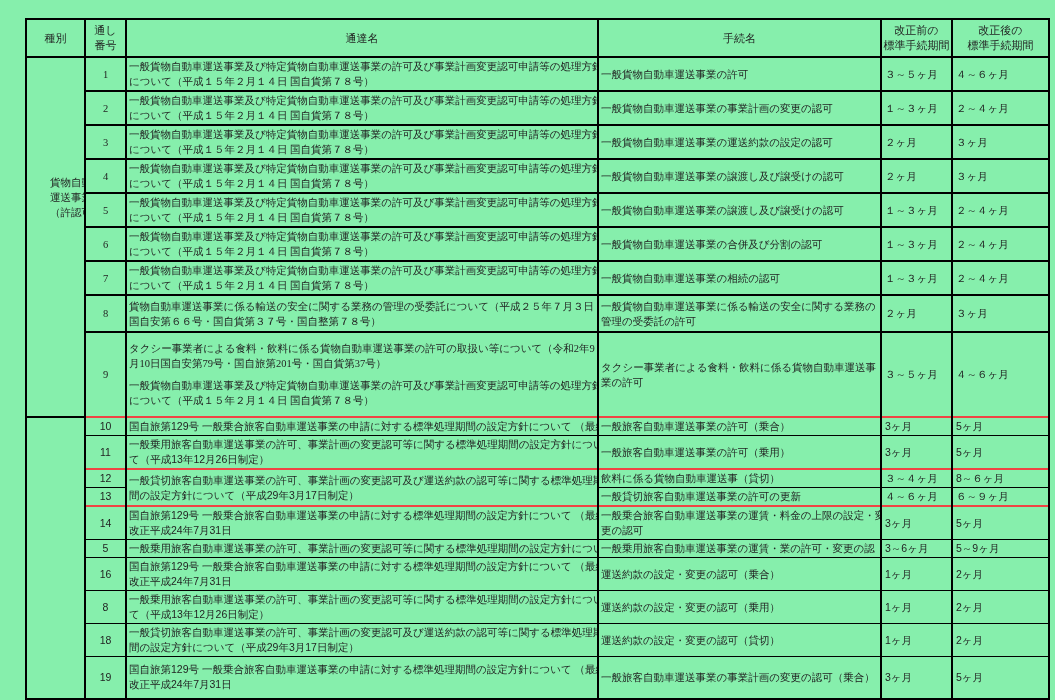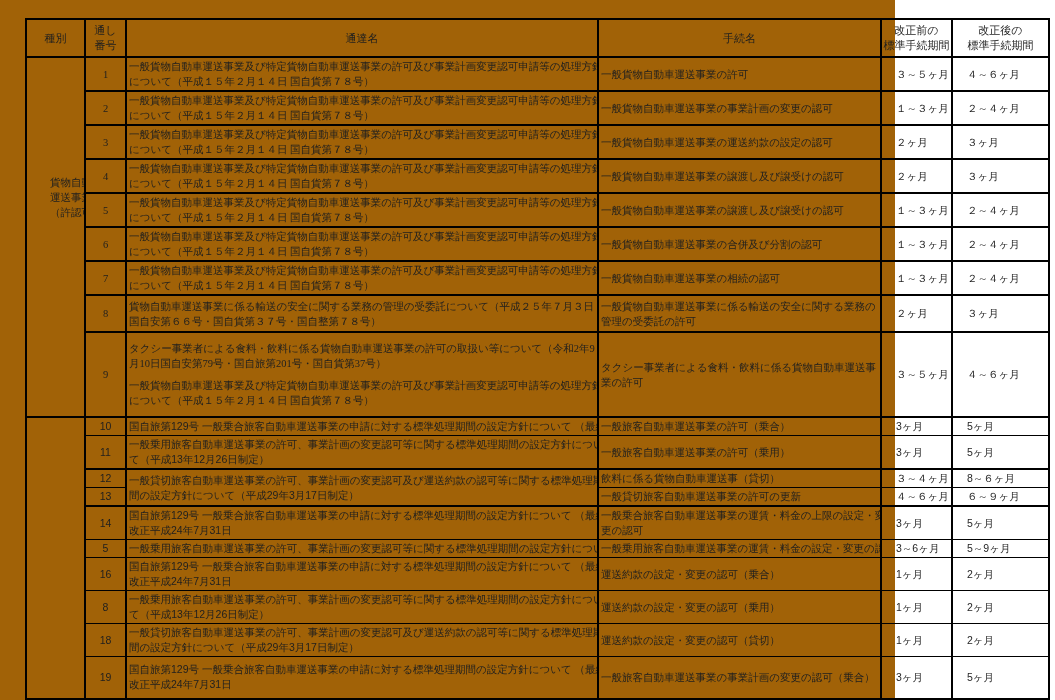--- a/index.html
+++ b/index.html
@@ -1,38 +1,38 @@
 <!DOCTYPE html>
 <html><head>
 <meta charset="utf-8">
 <style>
   html,body{margin:0;padding:0;background:#ffffff;width:1055px;height:700px;overflow:hidden;}
-  #page{position:relative;width:895px;height:700px;background:#a16207;}
+  #page{position:relative;width:1055px;height:700px;background:#86efac;}
   table.doc{
     position:absolute;left:25px;top:18px;width:1023px;
     border-collapse:collapse;table-layout:fixed;
     color:#1f1f1f;
   }
   table.doc{border:2px solid #000;}
   td,th{
     border-top:1px solid #000;border-bottom:1px solid #000;
     border-left:2px solid #000;border-right:2px solid #000;
     padding:0;vertical-align:middle;overflow:hidden;
     font-size:10.5px;line-height:15px;font-weight:normal;
   }
   thead th{border-top:2px solid #000;border-bottom:2px solid #000;text-align:center;font-size:11px;}
   tr.g1 td{border-top:2px solid #000;border-bottom:2px solid #000;}
-  tr.thicktop td{border-top:2px solid #000000;margin-left:30px;}
+  tr.thicktop td{border-top:2px solid #ef4444;margin-left:30px;}
   tr.lastrow td{border-bottom:2px solid #000;}
   .serifrow{font-family:"Liberation Serif","DejaVu Serif",serif;}
   .sansrow{font-family:"Liberation Sans","DejaVu Sans",sans-serif;}
   .pre{white-space:pre;}
   .cell-pad{padding:1px 2px;}
   .num{text-align:center;display:block;}
-  .period{padding-left:14px;}
+  .period{padding-left:3px;}
   .type-cell{text-align:center;padding-left:23px;}
   .type-inner{position:relative;top:-40px;text-align:center;}
   .clip1{height:15px;overflow:hidden;}
   .para + .para{margin-top:7px;}
   .procwrap{padding:1px 2px;}
 </style>
 </head>
 <body>
 
 <div id="page">
@@ -266,21 +266,21 @@
       <td class="period"><span>5ヶ月</span></td>
     </tr>
     <tr class="sansrow" style="height:16px">
       <td>
             <span class="num">5</span>
           </td>
       <td>
             <div class="pre cell-pad clip1">一般乗用旅客自動車運送事業の許可、事業計画の変更認可等に関する標準処理期間の設定方針につい</div>
           </td>
       <td>
-            <div class="pre procwrap clip1">一般乗用旅客自動車運送事業の運賃・料金の設定・変更の認</div>
+            <div class="pre procwrap clip1">一般乗用旅客自動車運送事業の運賃・業の許可・変更の認</div>
           </td>
       <td class="period"><span>3～6ヶ月</span></td>
       <td class="period"><span>5～9ヶ月</span></td>
     </tr>
     <tr class="sansrow" style="height:32px">
       <td>
             <span class="num">16</span>
           </td>
       <td>
             <div class="pre cell-pad">国自旅第129号 一般乗合旅客自動車運送事業の申請に対する標準処理期間の設定方針について （最終

